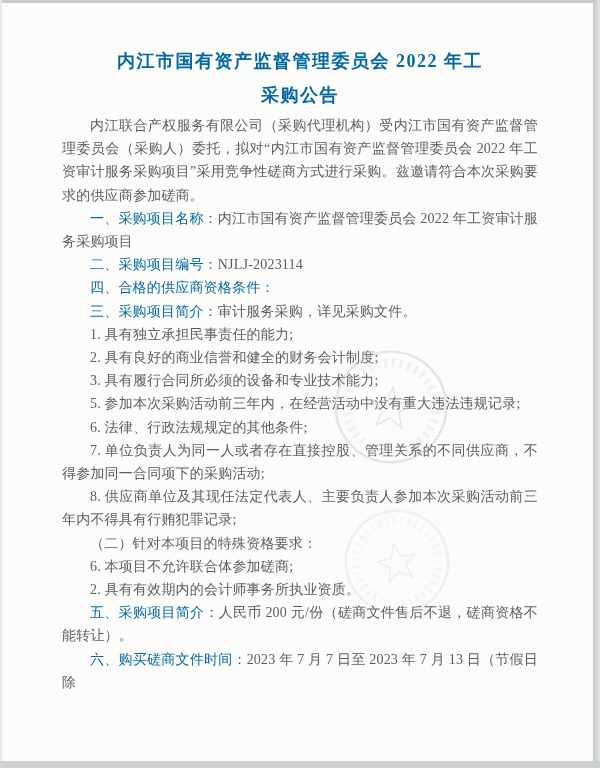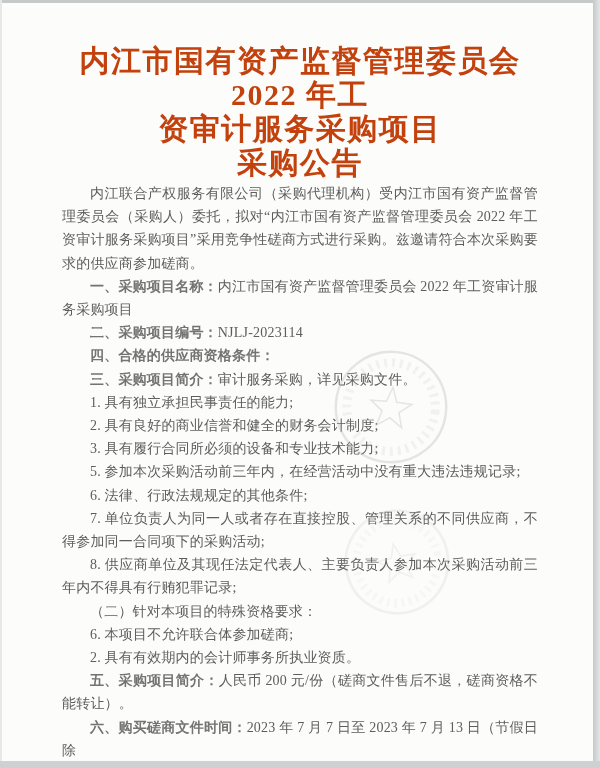--- a/index.html
+++ b/index.html
@@ -12,46 +12,45 @@
   .edge-top{position:absolute;top:0;left:0;right:0;height:3px;background:#c7cacb;}
   .edge-bottom{position:absolute;bottom:0;left:0;right:0;height:7px;background:#ced1d2;}
   .edge-right{position:absolute;top:0;right:0;bottom:0;width:7px;background:linear-gradient(to right,#c6c9ca,#e3e5e6);}
   .edge-left{position:absolute;top:0;left:0;bottom:0;width:2px;background:#e7e9e9;}
 
   .doc{
     position:absolute;left:62px;top:44px;width:476px;
     color:#5d5d5d;
   }
   .title{
-    font-size:30px;font-weight:bold;text-align:center;line-height:34px;
-    color:#c2410c;letter-spacing:1.5px;
+    font-size:18px;font-weight:bold;text-align:center;line-height:34px;
+    color:#0369a1;letter-spacing:1.5px;
   }
   .doc-body{margin-top:2px;}
   .para{
     margin:0;font-size:14px;line-height:23.2px;
     text-align:justify;text-indent:2em;letter-spacing:0.2px;color:#5d5d5d;
   }
-  .bold{font-weight:bold;color:#737373;}
+  .bold{font-weight:normal;color:#0369a1;}
   .ul{text-underline-offset:3px;text-decoration-thickness:1px;}
 
   .stamp{position:absolute;pointer-events:none;}
   #stamp-main{left:322px;top:338px;width:138px;height:138px;opacity:.32;transform:rotate(6deg);}
   #stamp-ghost{left:333px;top:498px;width:128px;height:128px;opacity:.11;transform:rotate(-12deg);}
 </style>
 </head>
 <body>
 
 <div class="edge-top"></div>
 <div class="edge-left"></div>
 <div class="edge-right"></div>
 <div class="edge-bottom"></div>
 
 <div class="doc">
   <div class="title">内江市国有资产监督管理委员会 2022 年工</div>
-  <div class="title">资审计服务采购项目</div>
   <div class="title">采购公告</div>
   <div class="doc-body">
       <p class="para"><span class="ul">内江联合产权服务有限公司</span><span>（采购代理机构）受</span><span class="ul">内江市国有资产监督管理委员会</span><span>（采购人）委托，拟对“</span><span class="ul">内江市国有资产监督管理委员会 2022 年工资审计服务采购项目</span><span>”采用竞争性磋商方式进行采购。兹邀请符合本次采购要求的供应商参加磋商。</span></p>
       <p class="para"><span class="bold">一、采购项目名称：</span><span>内江市国有资产监督管理委员会 2022 年工资审计服务采购项目</span></p>
       <p class="para"><span class="bold">二、采购项目编号：</span><span>NJLJ-2023114</span></p>
       <p class="para"><span class="bold">四、合格的供应商资格条件：</span></p>
       <p class="para"><span class="bold">三、采购项目简介：</span><span>审计服务采购，详见采购文件。</span></p>
       <p class="para"><span>1. 具有独立承担民事责任的能力;</span></p>
       <p class="para"><span>2. 具有良好的商业信誉和健全的财务会计制度;</span></p>
       <p class="para"><span>3. 具有履行合同所必须的设备和专业技术能力;</span></p>

